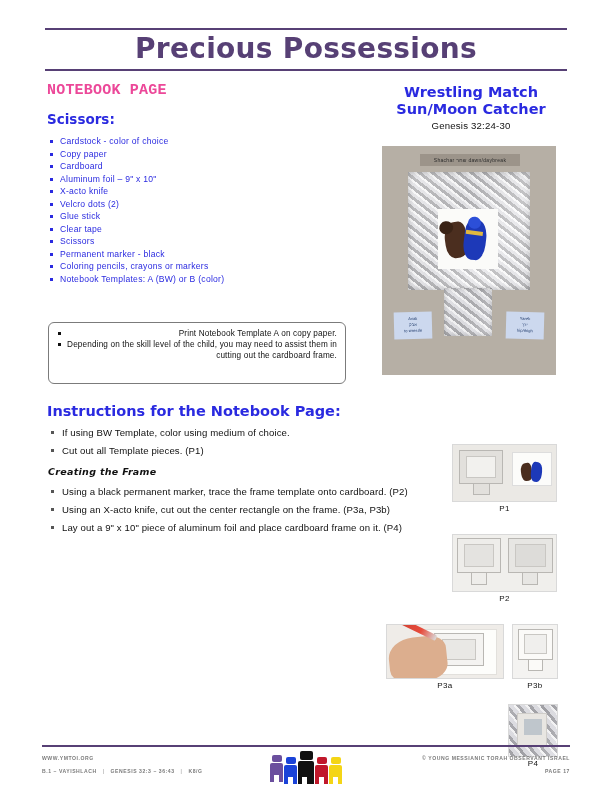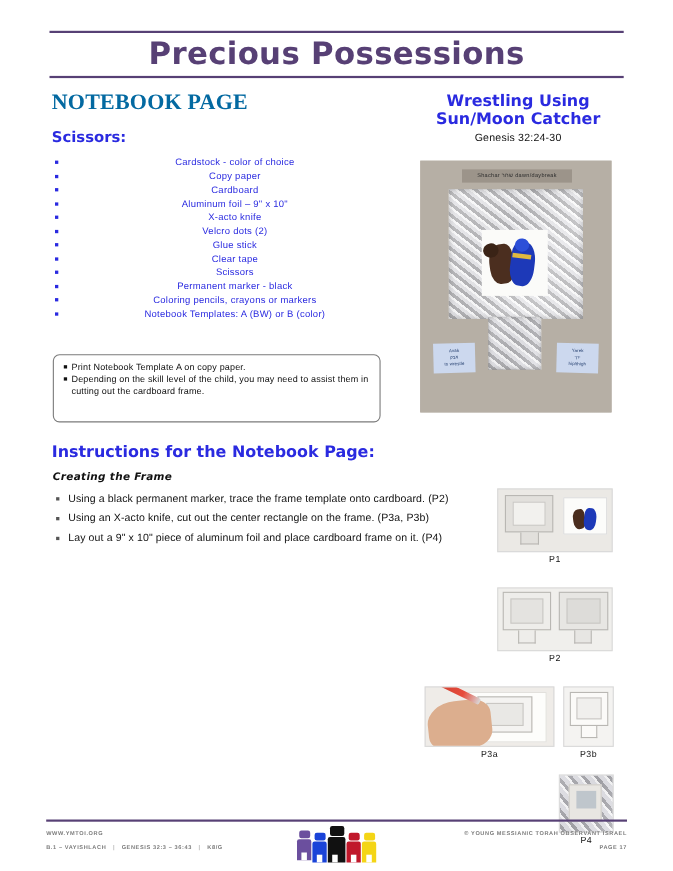--- a/index.html
+++ b/index.html
@@ -34,37 +34,37 @@
     padding: 5px 0 6px 0;
     font-family: "DejaVu Sans", sans-serif;
   }
 
   
   .left-col {
     position: absolute;
     left: 47px; top: 82px; width: 320px;
   }
   .section-heading {
-    color: #0369a1;
-    font-size: 20px;
+    color: #ec4899;
+    font-size: 15px;
     font-weight: bold;
     letter-spacing: 0.2px;
-    font-family: Liberation Serif, serif;
+    font-family: Liberation Mono, monospace;
     margin: 0 0 12px 0;
   }
   .sub-heading {
     color: #2a2ae0;
     font-size: 13.5px;
     font-weight: bold;
     font-family: "DejaVu Sans", sans-serif;
     margin: 0 0 8px 0;
   }
   ul.mat-list {
     list-style: none;
-    margin: 0; padding: 0; text-align: center;
+    margin: 0; padding: 0;
   }
   ul.mat-list li {
     position: relative;
     color: #2a2ae0;
     font-size: 8.6px;
     line-height: 12.5px;
     padding-left: 13px;
     font-family: "Liberation Sans", sans-serif;
     letter-spacing: 0.25px;
     white-space: nowrap;
@@ -95,20 +95,21 @@
     margin-bottom: 4px;
   }
   ul.prep-list { list-style: none; margin:0; padding:0; }
   ul.prep-list li {
     position: relative;
     color: #111;
     font-size: 8.2px;
     line-height: 11px;
     padding-left: 8px;
     letter-spacing: 0.15px;
+    text-align: right;
   }
   ul.prep-list li::before {
     content: "";
     position: absolute;
     left: 1px; top: 4px;
     width: 2.5px; height: 2.5px;
     background: #111;
   }
 
   
@@ -415,30 +416,34 @@
 
 <div class="prep-box">
   <ul class="prep-list">
     <li>Print Notebook Template A on copy paper.</li>
     <li>Depending on the skill level of the child, you may need to assist them in cutting out the cardboard frame.</li>
   </ul>
 </div>
 
 <div class="instructions">
   <div class="instr-heading">Instructions for the Notebook Page:</div>
+  <ul class="instr-list">
+    <li>If using BW Template, color using medium of choice.</li>
+    <li>Cut out all Template pieces. (P1)</li>
+  </ul>
   <div class="frame-sub">Creating the Frame</div>
   <ul class="instr-list">
     <li>Using a black permanent marker, trace the frame template onto cardboard. (P2)</li>
     <li>Using an X-acto knife, cut out the center rectangle on the frame. (P3a, P3b)</li>
     <li>Lay out a 9" x 10" piece of aluminum foil and place cardboard frame on it. (P4)</li>
   </ul>
 </div>
 
 <div class="right-title-wrap">
-  <div class="right-title">Wrestling Using</div>
+  <div class="right-title">Wrestling Match</div>
   <div class="right-title">Sun/Moon Catcher</div>
   <div class="right-ref">Genesis 32:24-30</div>
 </div>
 
 <div class="main-photo">
   <div class="photo-mat"></div>
   <div class="hebrew-strip">Shachar  שחר  dawn/daybreak</div>
   <div class="foil-frame"></div>
   <div class="foil-stem"></div>
   <div class="inner-pic">

